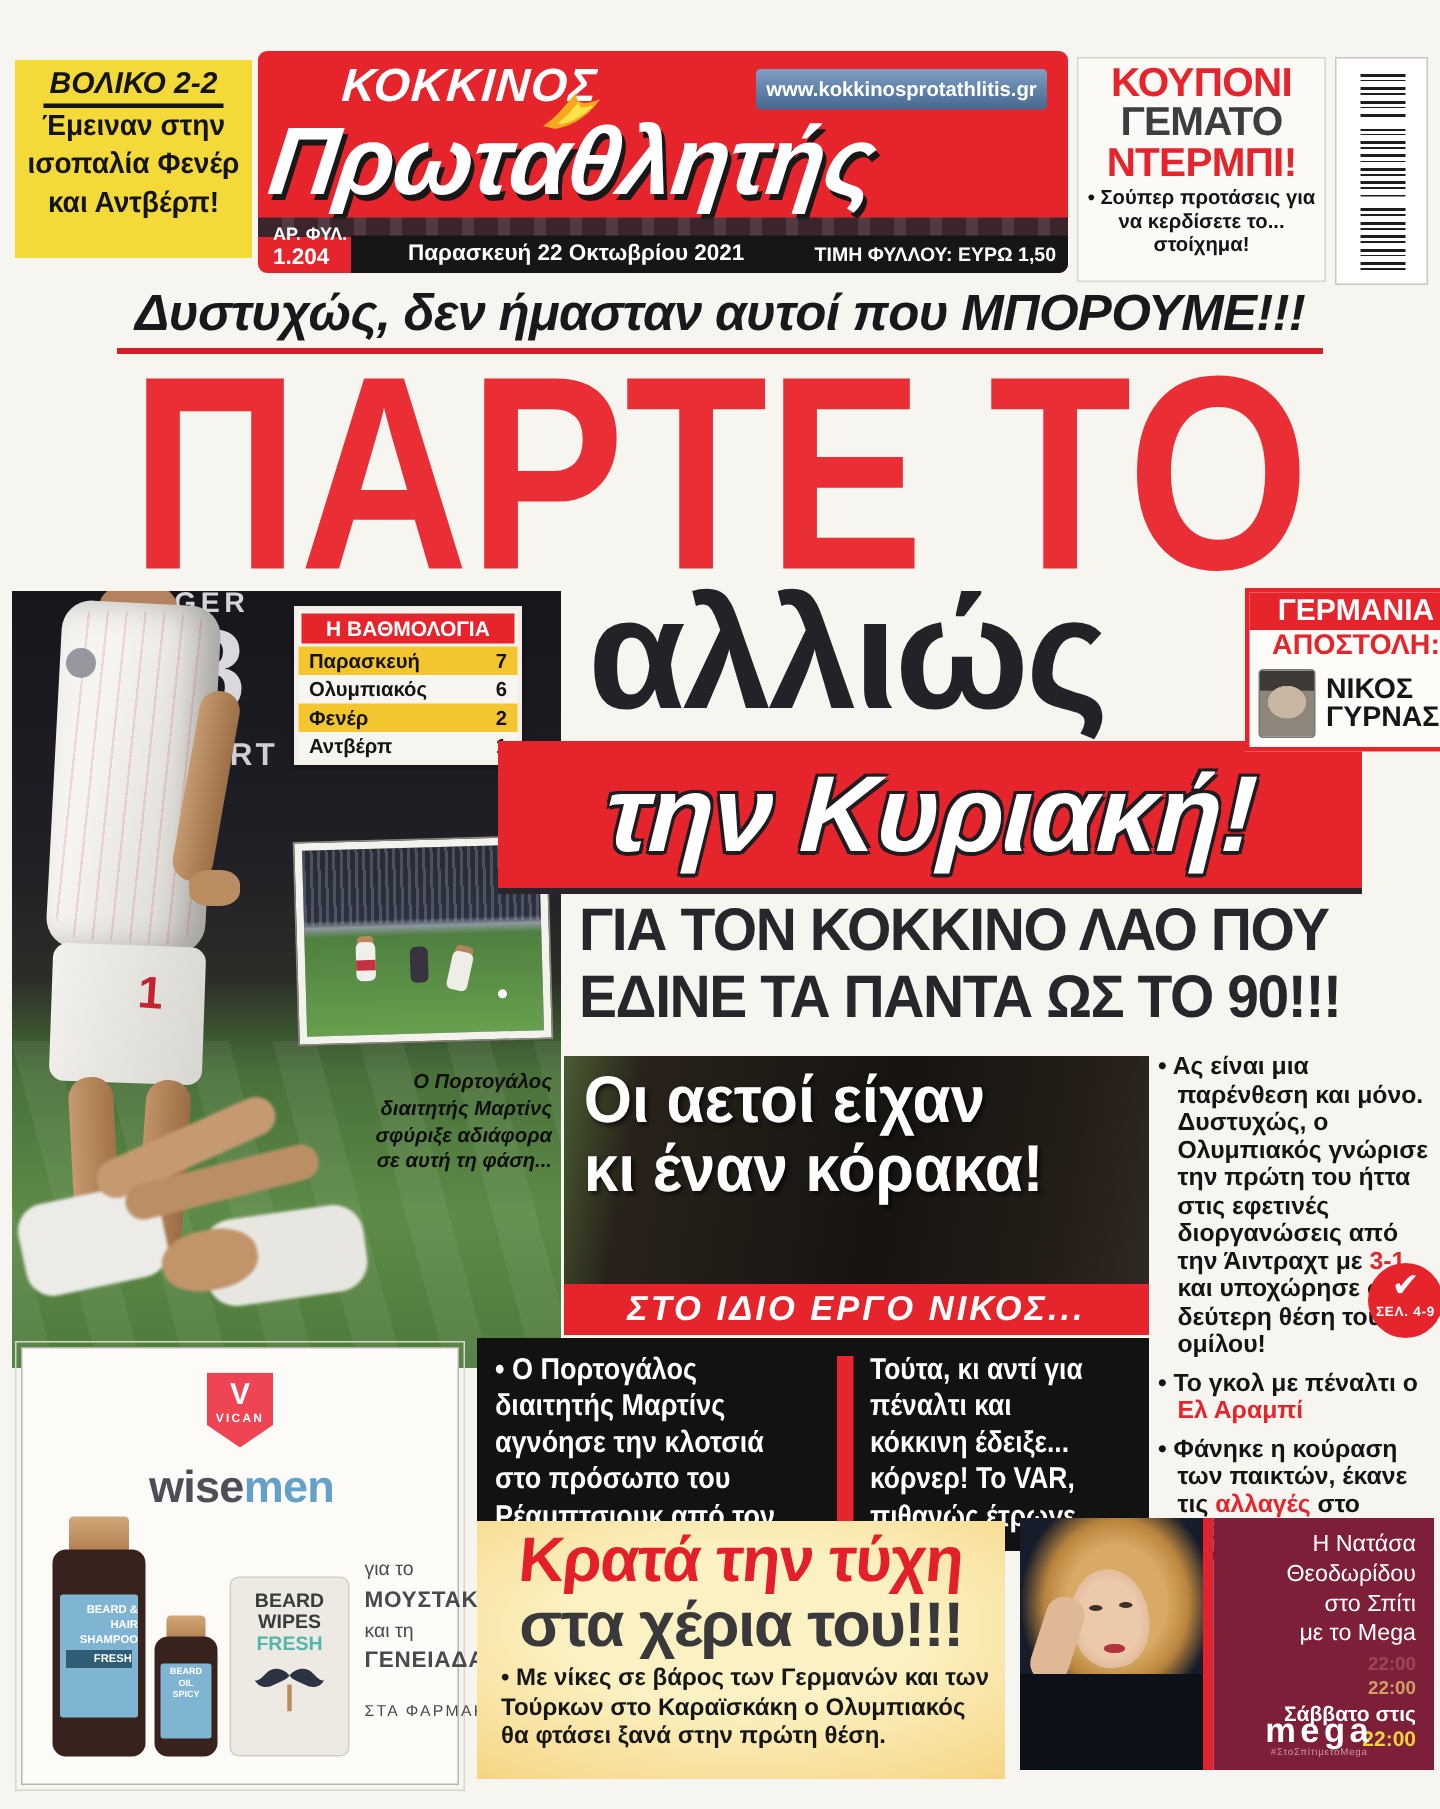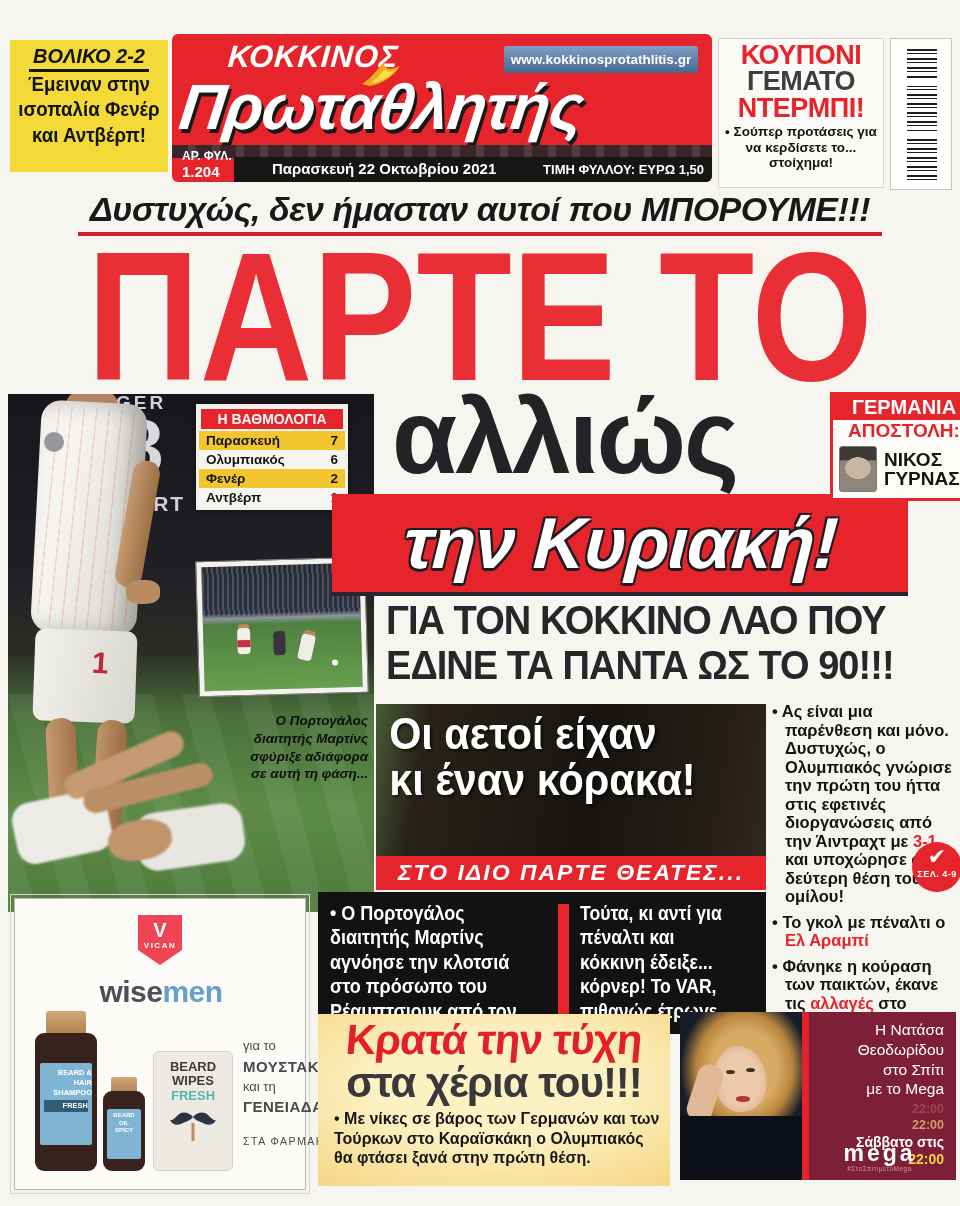--- a/index.html
+++ b/index.html
@@ -295,21 +295,21 @@
 
   <div class="abs" id="deck">
     <div class="l">ΓΙΑ ΤΟΝ ΚΟΚΚΙΝΟ ΛΑΟ ΠΟΥ</div>
     <div class="l">ΕΔΙΝΕ ΤΑ ΠΑΝΤΑ ΩΣ ΤΟ 90!!!</div>
   </div>
 
   <div class="abs" id="artph">
     <div class="h">Οι αετοί είχαν</div>
     <div class="h">κι έναν κόρακα!</div>
   </div>
-  <div class="abs" id="kicker">ΣΤΟ ΙΔΙΟ ΠΑΡΤΕ ΘΕΑΤΕΣ...</div>
+  <div class="abs" id="kicker">ΣΤΟ ΙΔΙΟ ΕΡΓΟ ΝΙΚΟΣ...</div>
 
   <div class="abs" id="blackbox">
     <div class="colL" style="white-space:normal">• Ο Πορτογάλος διαιτητής Μαρτίνς αγνόησε την κλοτσιά στο πρόσωπο του Ρέαμπτσιουκ από τον</div>
     <div class="div"></div>
     <div class="colR" style="white-space:normal">Τούτα, κι αντί για πέναλτι και κόκκινη έδειξε... κόρνερ! Το VAR, πιθανώς έτρωγε λουκάνικα!</div>
   </div>
 
   <div class="abs" id="rail">
     <div class="bullet"><span>Ας είναι μια παρένθεση και μόνο. Δυστυχώς, ο Ολυμπιακός γνώρισε την πρώτη του ήττα στις εφετινές διοργανώσεις από την Άιντραχτ με </span><span class="seg-red">3-1</span><span> και υποχώρησε στη δεύτερη θέση του ομίλου!</span></div>
     <div class="bullet"><span>Το γκολ με πέναλτι ο </span><span class="seg-red">Ελ Αραμπί</span></div>

